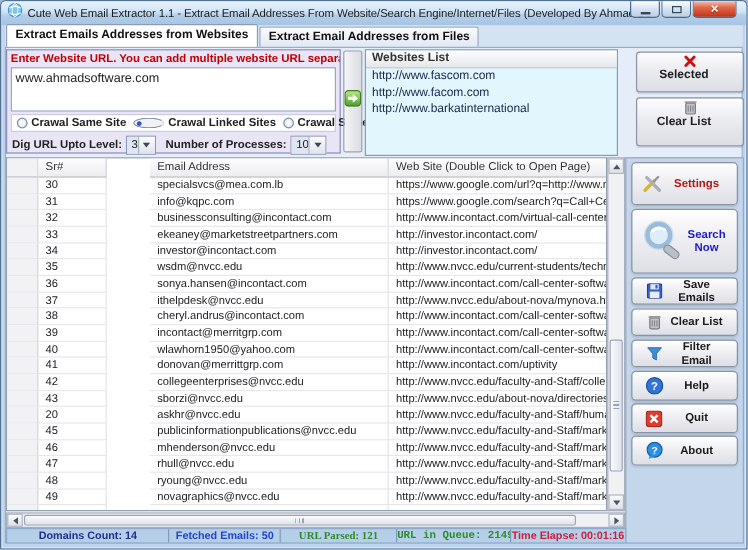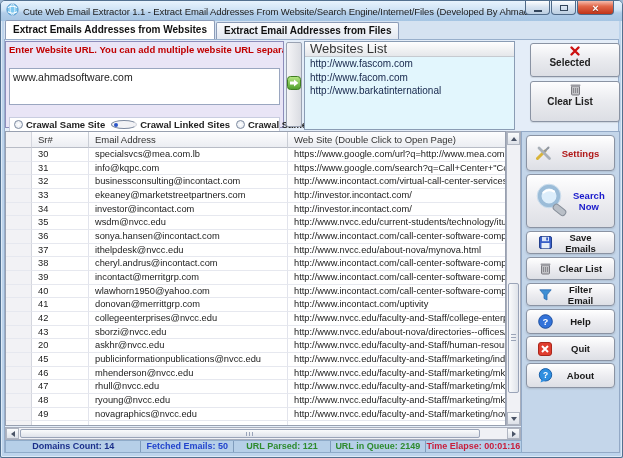--- a/index.html
+++ b/index.html
@@ -14,52 +14,52 @@
   .glyph-max{width:8px;height:6px;border:1.5px solid #33465c;box-sizing:border-box;}
   .glyph-close{color:#fff;font-size:11px;font-weight:bold;line-height:12px;text-shadow:0 1px 1px rgba(0,0,0,.4);}
   
   .tabbar{position:absolute;left:3px;top:20px;right:3px;height:18px;background:#d5e2f1;display:flex;align-items:flex-end;padding-left:1px;box-sizing:border-box;}
   .tab{height:16px;line-height:16px;padding:0 7px;border:1px solid #8c9cb8;border-bottom:none;border-radius:2px 2px 0 0;background:linear-gradient(#fafbfd,#e2e8f1);color:#111;font-weight:bold;font-size:10px;margin-right:1px;white-space:nowrap;}
   .tab.active{background:#fff;height:18px;line-height:18px;z-index:2;}
   .client{position:absolute;left:3px;top:38px;right:3px;bottom:4px;background:#e4edf8;border:1px solid #97aecb;box-sizing:border-box;}
   
   .url-panel{position:absolute;left:4px;top:40px;width:279px;height:87px;background:#e9e5f6;border:1px solid #8d8dbb;box-sizing:border-box;z-index:3;}
   .url-head{color:#c00000;font-size:9.5px;font-weight:bold;padding:2px 3px 1px;white-space:nowrap;overflow:hidden;}
-  .url-box{margin:12px 3px;height:37px;background:#fff;border:1px solid #9aa6c0;font-size:10.5px;color:#222;padding:2px 3px;box-sizing:border-box;overflow:hidden;}
+  .url-box{margin:0 3px;height:37px;background:#fff;border:1px solid #9aa6c0;font-size:10.5px;color:#222;padding:2px 3px;box-sizing:border-box;overflow:hidden;}
   .radio-row{margin:2px 3px 0;background:#fff;border:1px solid #c9cde0;height:15px;display:flex;align-items:center;font-size:9.5px;font-weight:bold;color:#222;box-sizing:border-box;padding-left:4px;}
   .radio-opt{display:flex;align-items:center;margin-right:6px;white-space:nowrap;}
   .radio{width:9px;height:9px;border-radius:50%;border:1px solid #7d8aa0;background:radial-gradient(#ffffff,#dfe4ec);margin-right:3px;box-sizing:border-box;position:relative;flex:none;}
   .radio.sel::after{content:"";position:absolute;left:1.5px;top:1.5px;width:4px;height:4px;border-radius:50%;background:#2b56c8;}
   .dd-row{height:21px;display:flex;align-items:center;font-size:9.5px;font-weight:bold;color:#222;padding:0 4px;box-sizing:border-box;white-space:nowrap;}
   .dd{display:flex;width:44px;height:16px;border:1px solid #8898bc;background:#fff;margin:0 8px 0 3px;box-sizing:border-box;}
   .dd-val{flex:1;font-size:9.5px;font-weight:normal;padding:1px 0 0 4px;background:#dfe6f2;color:#222;}
   .dd-arrow{width:13px;background:linear-gradient(#fbfcfd,#dfe3ea);border-left:1px solid #a8b4c8;display:flex;align-items:center;justify-content:center;}
   .dd-arrow::after{content:"";border:3px solid transparent;border-top:4px solid #3c4656;margin-top:3px;}
   
   .arrow-btn{position:absolute;left:285px;top:41px;width:16px;height:85px;border:1px solid #9aa2b2;border-radius:2px;background:linear-gradient(90deg,#f5f5f7,#dadce2);display:flex;align-items:center;justify-content:center;box-sizing:border-box;z-index:3;}
   
   .web-panel{position:absolute;left:303px;top:40px;width:211px;height:89px;border:1px solid #8a9cb4;background:#e2f6fd;box-sizing:border-box;z-index:3;overflow:hidden;}
-  .web-head{height:14px;background:linear-gradient(#fefefe,#e5e7ea);border-bottom:1px solid #c6cad0;font-size:13px;color:#333;padding-left:5px;line-height:14px;}
+  .web-head{height:14px;background:linear-gradient(#fefefe,#e5e7ea);border-bottom:1px solid #c6cad0;font-size:10px;color:#333;padding-left:5px;line-height:14px;font-weight:bold;}
   .wl-item{font-size:10px;color:#15254a;line-height:13.5px;padding-left:5px;white-space:nowrap;overflow:hidden;}
   
   .small-btn{position:absolute;border:1px solid #8a93a3;border-radius:3px;background:linear-gradient(#fdfdfe,#eaebef 48%,#dcdee4);display:flex;align-items:center;font-size:10px;font-weight:bold;color:#222;box-shadow:0 1px 1px rgba(0,0,0,.1);box-sizing:border-box;z-index:3;cursor:default;flex-direction:column;}
   .small-btn .bicon{width:26px;display:flex;justify-content:center;align-items:center;}
   .small-btn .blabel{flex:1;text-align:center;padding-right:10px;}
   #btn-selected{left:529px;top:42px;width:90px;height:34px;}
   #btn-clearlist-top{left:529px;top:80px;width:90px;height:41px;}
   
   .tbl{position:absolute;left:4px;top:130px;width:501px;height:295px;background:#fff;border:1px solid #98a0b0;box-sizing:border-box;z-index:3;overflow:hidden;}
   .thead{display:flex;height:16px;}
   .th{background:linear-gradient(#fdfdfe,#ebedf2);border-right:1px solid #c9cdd5;border-bottom:1px solid #b8bcc6;font-size:9.5px;color:#333;padding:2px 0 0 6px;box-sizing:border-box;white-space:nowrap;overflow:hidden;}
   .tbody{position:absolute;left:0;top:16px;right:0;bottom:0;overflow:hidden;}
   .tr{display:flex;height:13.68px;box-sizing:border-box;}
   .td{border-right:1px solid #e2e4ec;border-bottom:1px solid #e6e8ef;font-size:9.3px;color:#222;padding:1px 0 0 6px;box-sizing:border-box;white-space:nowrap;overflow:hidden;}
   .sel{width:26px;flex:none;background:#f2f2f5;border-right:1px solid #d4d6de;padding:0;}
   .c0{width:57px;flex:none;}
-  .c1{width:199px;flex:none;}
+  .c1{width:199px;flex:none;margin-left:36px;}
   .c2{flex:1;border-right:none;}
   
   .vscroll{position:absolute;left:505px;top:130px;width:15px;height:295px;background:#f0f1f5;border:1px solid #a8aebc;box-sizing:border-box;z-index:3;}
   .sb-btn{position:absolute;left:0;width:13px;height:13px;background:linear-gradient(#fbfcfd,#dde1e8);border:1px solid #b0b6c2;display:flex;align-items:center;justify-content:center;box-sizing:border-box;}
   .vscroll .up{top:0;}
   .vscroll .down{bottom:0;}
   .tri-up{border:3px solid transparent;border-bottom:4px solid #4a5466;margin-top:-3px;}
   .tri-down{border:3px solid transparent;border-top:4px solid #4a5466;margin-bottom:-3px;}
   .tri-left{border:3px solid transparent;border-right:4px solid #4a5466;margin-left:-3px;}
   .tri-right{border:3px solid transparent;border-left:4px solid #4a5466;margin-right:-3px;}
@@ -82,21 +82,21 @@
   #btn-clearlist{top:125px;height:23px;}
   #btn-filter{top:151px;height:23px;}
   #btn-help{top:177px;height:25px;}
   #btn-quit{top:204px;height:25px;}
   #btn-about{top:231px;height:25px;}
   
   .statusbar{position:absolute;left:4px;top:439px;width:517px;height:13px;background:#b6cfe8;border:1px solid #8fabc9;display:flex;align-items:stretch;box-sizing:border-box;z-index:3;}
   .status-seg{font-size:9px;font-weight:bold;text-align:center;border-right:1px solid #7f9cbc;line-height:11px;white-space:nowrap;overflow:hidden;box-sizing:border-box;}
   .status-seg:nth-child(1){width:26.3%;}
   .status-seg:nth-child(2){width:18%;}
-  .status-seg:nth-child(3){width:18.8%;}
+  .status-seg:nth-child(3){width:18.8%;font-family:Liberation Serif, serif;}
   .status-seg:nth-child(4){width:18.4%;}
   .status-seg:nth-child(5){width:18.5%;border-right:none;}
 </style>
 </head>
 <body>
 
 <div class="window">
 
   <div class="titlebar">
     <span>
@@ -436,17 +436,17 @@
           </svg>
       </span>
       <span class="blabel" style="color: rgb(26, 26, 26);">About</span>
     </button>
   </div>
 
   <div class="statusbar">
       <div class="status-seg" style="color: rgb(27, 47, 138);">Domains Count: 14</div>
       <div class="status-seg" style="color: rgb(34, 68, 204);">Fetched Emails: 50</div>
       <div class="status-seg" style="color: rgb(46, 139, 46);">URL Parsed: 121</div>
-      <div class="status-seg" style="color: rgb(46, 139, 46);">URL in Queue: 2149</div>
+      <div class="status-seg" style="color: rgb(46, 139, 46); font-family: Liberation Mono, monospace;">URL in Queue: 2149</div>
       <div class="status-seg" style="color: rgb(200, 30, 60);">Time Elapse: 00:01:16</div>
     </div>
 
 </div>
 
 </body></html>

